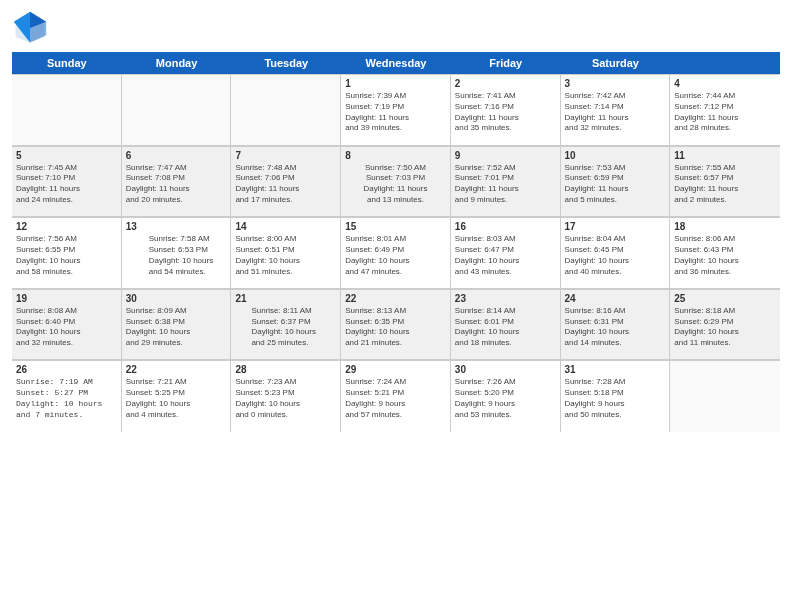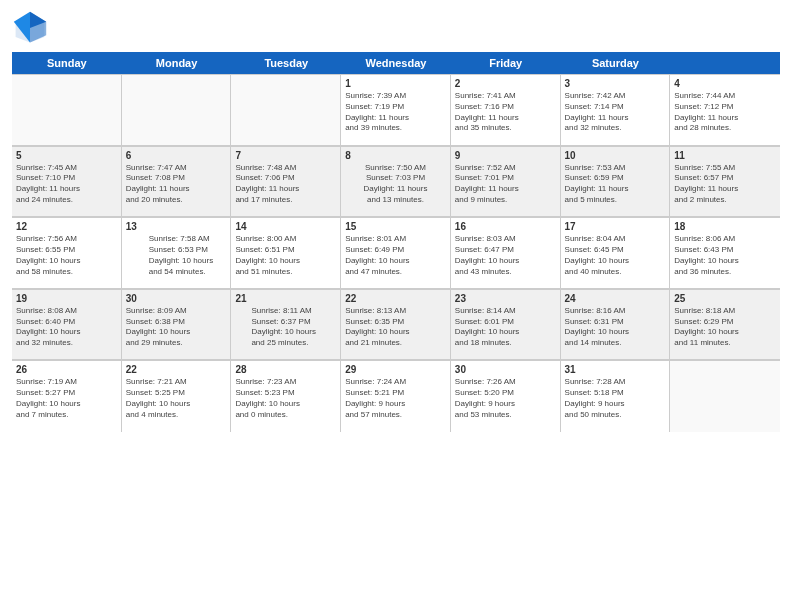--- a/index.html
+++ b/index.html
@@ -335,21 +335,21 @@
             <div class="day-num">25</div>
             <div class="day-info" style="white-space: pre-line;">Sunrise: 8:18 AM
 Sunset: 6:29 PM
 Daylight: 10 hours
 and 11 minutes.</div>
           </div>
         </div>
         <div class="cal-week border-top">
           <div class="cal-cell">
             <div class="day-num">26</div>
-            <div class="day-info" style="white-space: pre-line;">Sunrise: 7:19 AM
+            <div class="day-info" style="white-space: pre-line; font-family: Liberation Mono, monospace;">Sunrise: 7:19 AM
 Sunset: 5:27 PM
 Daylight: 10 hours
 and 7 minutes.</div>
           </div>
           <div class="cal-cell">
             <div class="day-num">22</div>
             <div class="day-info" style="white-space: pre-line;">Sunrise: 7:21 AM
 Sunset: 5:25 PM
 Daylight: 10 hours
 and 4 minutes.</div>

